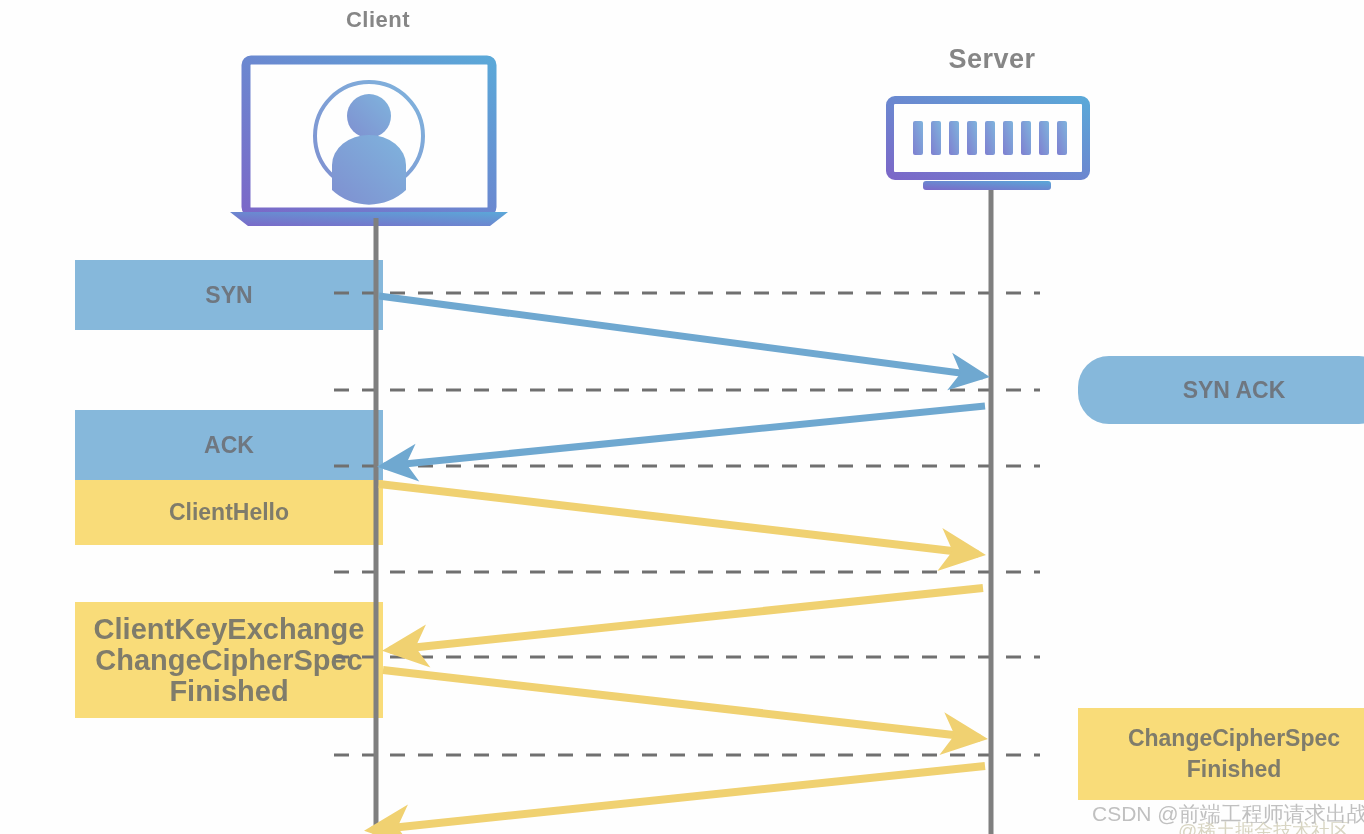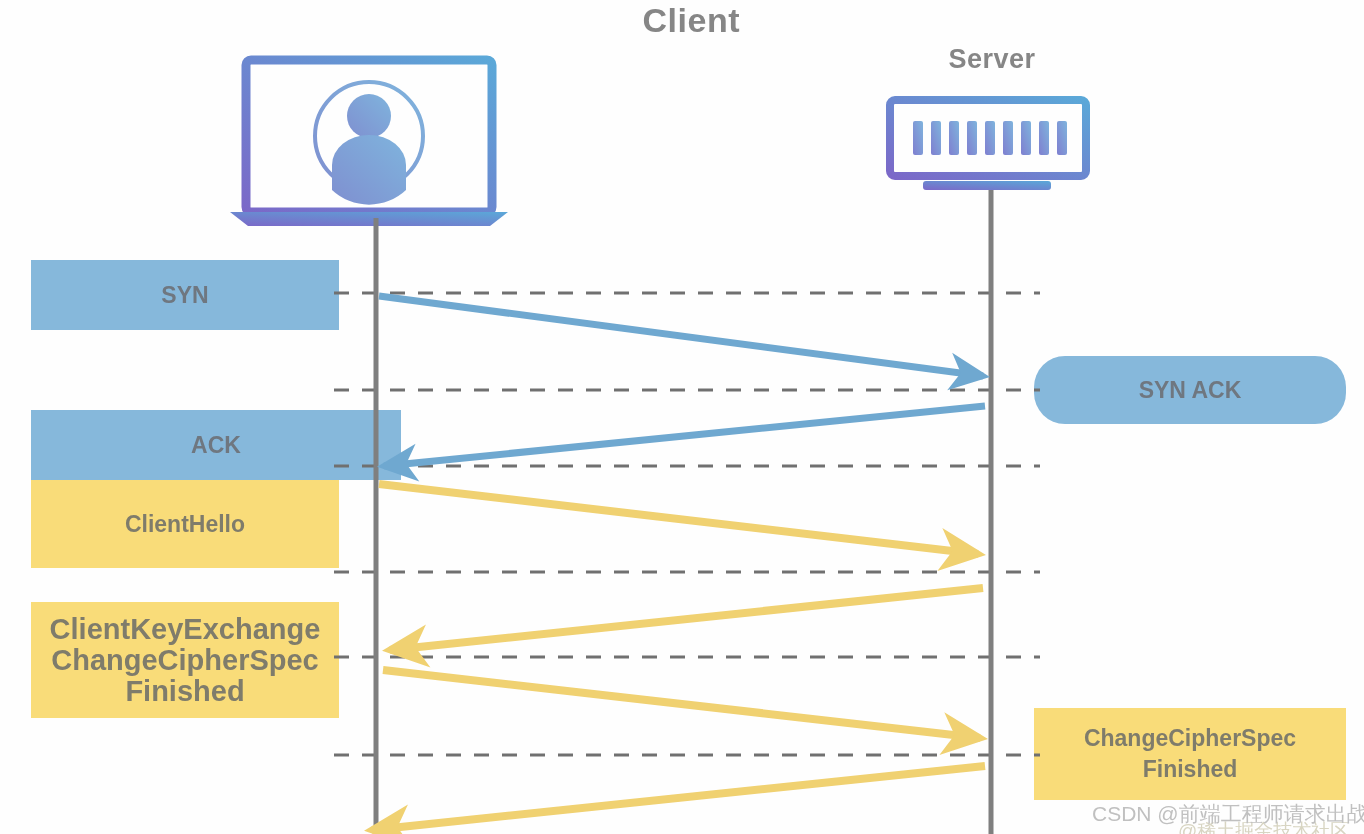--- a/index.html
+++ b/index.html
@@ -18,23 +18,23 @@
     overflow: hidden;
   }
   .actor-title {
     position: absolute;
     font-weight: bold;
     color: #868686;
     letter-spacing: 0.5px;
     white-space: nowrap;
   }
   #client-title {
-    left: 0; top: 0; width: 740px;
-    text-align: right;
-    font-size: 34px;
+    left: 8px; top: 0; width: 740px;
+    text-align: center;
+    font-size: 22px;
     line-height: 40px;
   }
   #server-title {
     left: 820px; top: 40px; width: 344px;
     text-align: center;
     font-size: 27px;
     line-height: 38px;
   }
   .icon-wrap { position: absolute; }
   #client-icon { left: 228px; top: 52px; width: 290px; height: 175px; }
@@ -43,20 +43,21 @@
   .msgbox {
     position: absolute;
     display: flex;
     align-items: center;
     justify-content: center;
     text-align: center;
     font-weight: bold;
     color: #7d7a6a;
     box-sizing: border-box;
     padding: 2px 6px;
+    margin-left: 44px;
   }
   .msgbox.blue { background: #86b8db; color: #6f7780; }
   .msgbox.yellow { background: #f9dc79; color: #7f7c6b; }
   .msgbox span { display: block; width: 100%; }
   .mline { display: block; }
 
   svg.overlay {
     position: absolute;
     left: 0; top: 0;
     width: 1364px; height: 834px;
@@ -134,27 +135,27 @@
       <rect x="38" y="86" width="128" height="9" rx="3" fill="url(#gradServer)"></rect>
     </svg>
   </div>
 
   <div class="msgbox blue" style="left:31px; top:260px; width:308px; height:70px; font-size:23px;">
     <span>
         <span class="mline">SYN</span>
       </span>
   </div>
 
-  <div class="msgbox blue" style="left:31px; top:410px; width:370px; height:70px; font-size:23px;">
+  <div class="msgbox blue" style="left:31px; top:410px; width:308px; height:70px; font-size:23px;">
     <span>
         <span class="mline">ACK</span>
       </span>
   </div>
 
-  <div class="msgbox yellow" style="left:31px; top:480px; width:308px; height:88px; font-size:23px;">
+  <div class="msgbox yellow" style="left:31px; top:480px; width:308px; height:65px; font-size:23px;">
     <span>
         <span class="mline">ClientHello</span>
       </span>
   </div>
 
   <div class="msgbox yellow" style="left:31px; top:602px; width:308px; height:116px; font-size:29px; line-height:31px;text-align:center;">
     <span>
       <span class="mline">ClientKeyExchange</span>
       <span class="mline">ChangeCipherSpec</span>
       <span class="mline">Finished</span>

